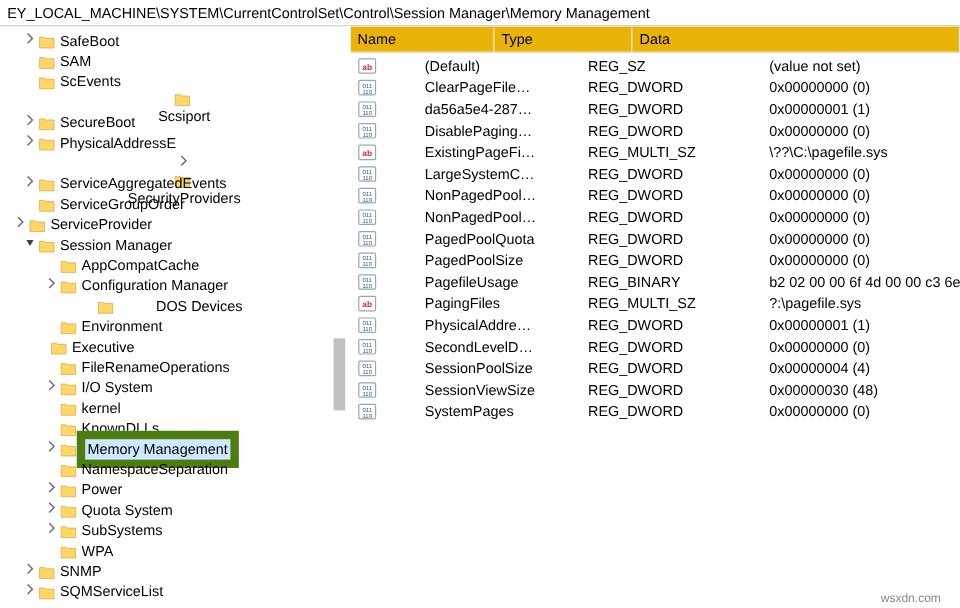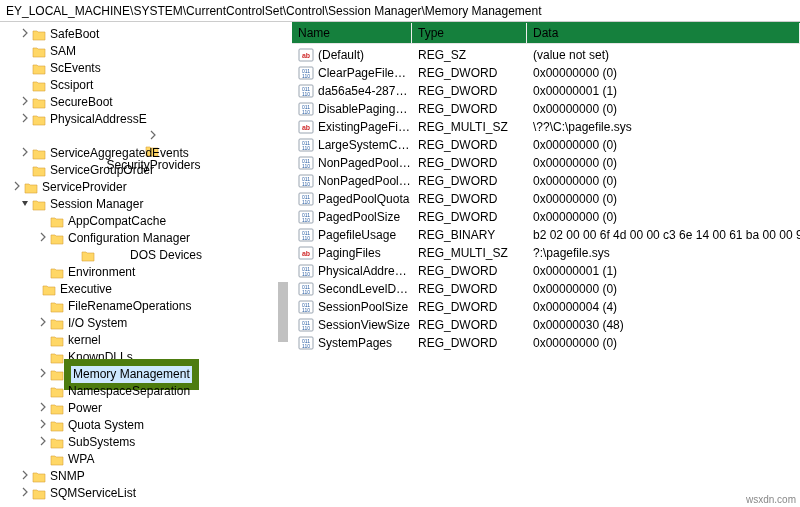--- a/index.html
+++ b/index.html
@@ -10,32 +10,32 @@
   .splitter { width: 4px; background: #fff; cursor: ew-resize; position: relative; }
   .scroll-thumb { position: absolute; right: 0; top: 260px; width: 10px; height: 60px; background: #c1c1c1; }
   .list-pane { flex: 1; overflow: hidden; }
   .tree-row { display: flex; align-items: center; height: 17px; line-height: 17px; white-space: nowrap; cursor: default; }
   .tree-row .expander { width: 14px; text-align: center; color: #6b6b6b; font-size: 10px; display: inline-block; }
   .tree-row .expander.open { color: #404040; }
   .folder-icon { width: 14px; height: 12px; display: inline-block; margin-right: 3px; }
   .folder-icon svg { display: block; }
   .tree-label.selected { background: #cde8ff; border: 7px solid #4d7c0f; padding: 0 2px; margin-left: -3px; }
   .tree-label { padding-left: 1px; }
-  .col-headers { display: flex; border-bottom: 1px solid #e5e5e5; height: 22px; align-items: center; background: #15803d; }
+  .col-headers { display: flex; border-bottom: 1px solid #e5e5e5; height: 22px; align-items: center; background: #eab308; }
   .col-headers > div { padding: 3px 6px; border-right: 1px solid #eee; font-size: 12px; }
   .col-name { width: 120px; }
   .col-type { width: 115px; }
   .col-data { flex: 1; }
   .list-body { padding-top: 2px; }
-  .list-row { display: flex; align-items: center; height: 18px; line-height: 18px; cursor: default; }
+  .list-row { display: flex; align-items: center; height: 18px; line-height: 18px; cursor: default; gap: 36px; }
   .value-icon { width: 16px; height: 16px; margin: 0 4px 0 6px; flex-shrink: 0; }
   .list-row .c-name { width: 94px; overflow: hidden; text-overflow: ellipsis; white-space: nowrap; }
   .list-row .c-type { width: 115px; padding-left: 6px; white-space: nowrap; }
   .list-row .c-data { flex: 1; padding-left: 6px; white-space: nowrap; overflow: hidden; }
-  .watermark { position: absolute; right: 4px; bottom: 2px; font-size: 10px; color: #888; }
+  .watermark { position: absolute; right: 16px; bottom: 2px; font-size: 10px; color: #888; }
 </style>
 </head>
 <body>
 
 <div class="address-bar">
   <span>EY_LOCAL_MACHINE\SYSTEM\CurrentControlSet\Control\Session Manager\Memory Management</span>
 </div>
 
 <div class="main">
 
@@ -63,21 +63,21 @@
       </div>
       <div class="tree-row" style="padding-left: 18px;">
         <span class="expander"></span>
         <span class="folder-icon">
           <svg viewBox="0 0 14 12">
             <path d="M1 2h4l1 1h7v8H1z" fill="#ffd766" stroke="#d9a23a" stroke-width="0.6"></path>
           </svg>
         </span>
         <span class="tree-label">ScEvents</span>
       </div>
-      <div class="tree-row" style="padding-left: 18px;">
+      <div class="tree-row" style="padding-left: 18px; flex-direction: column;">
         <span class="expander"></span>
         <span class="folder-icon">
           <svg viewBox="0 0 14 12">
             <path d="M1 2h4l1 1h7v8H1z" fill="#ffd766" stroke="#d9a23a" stroke-width="0.6"></path>
           </svg>
         </span>
         <span class="tree-label">Scsiport</span>
       </div>
       <div class="tree-row" style="padding-left: 18px;">
         <span class="expander"><svg width="10" height="10" viewBox="0 0 10 10">

